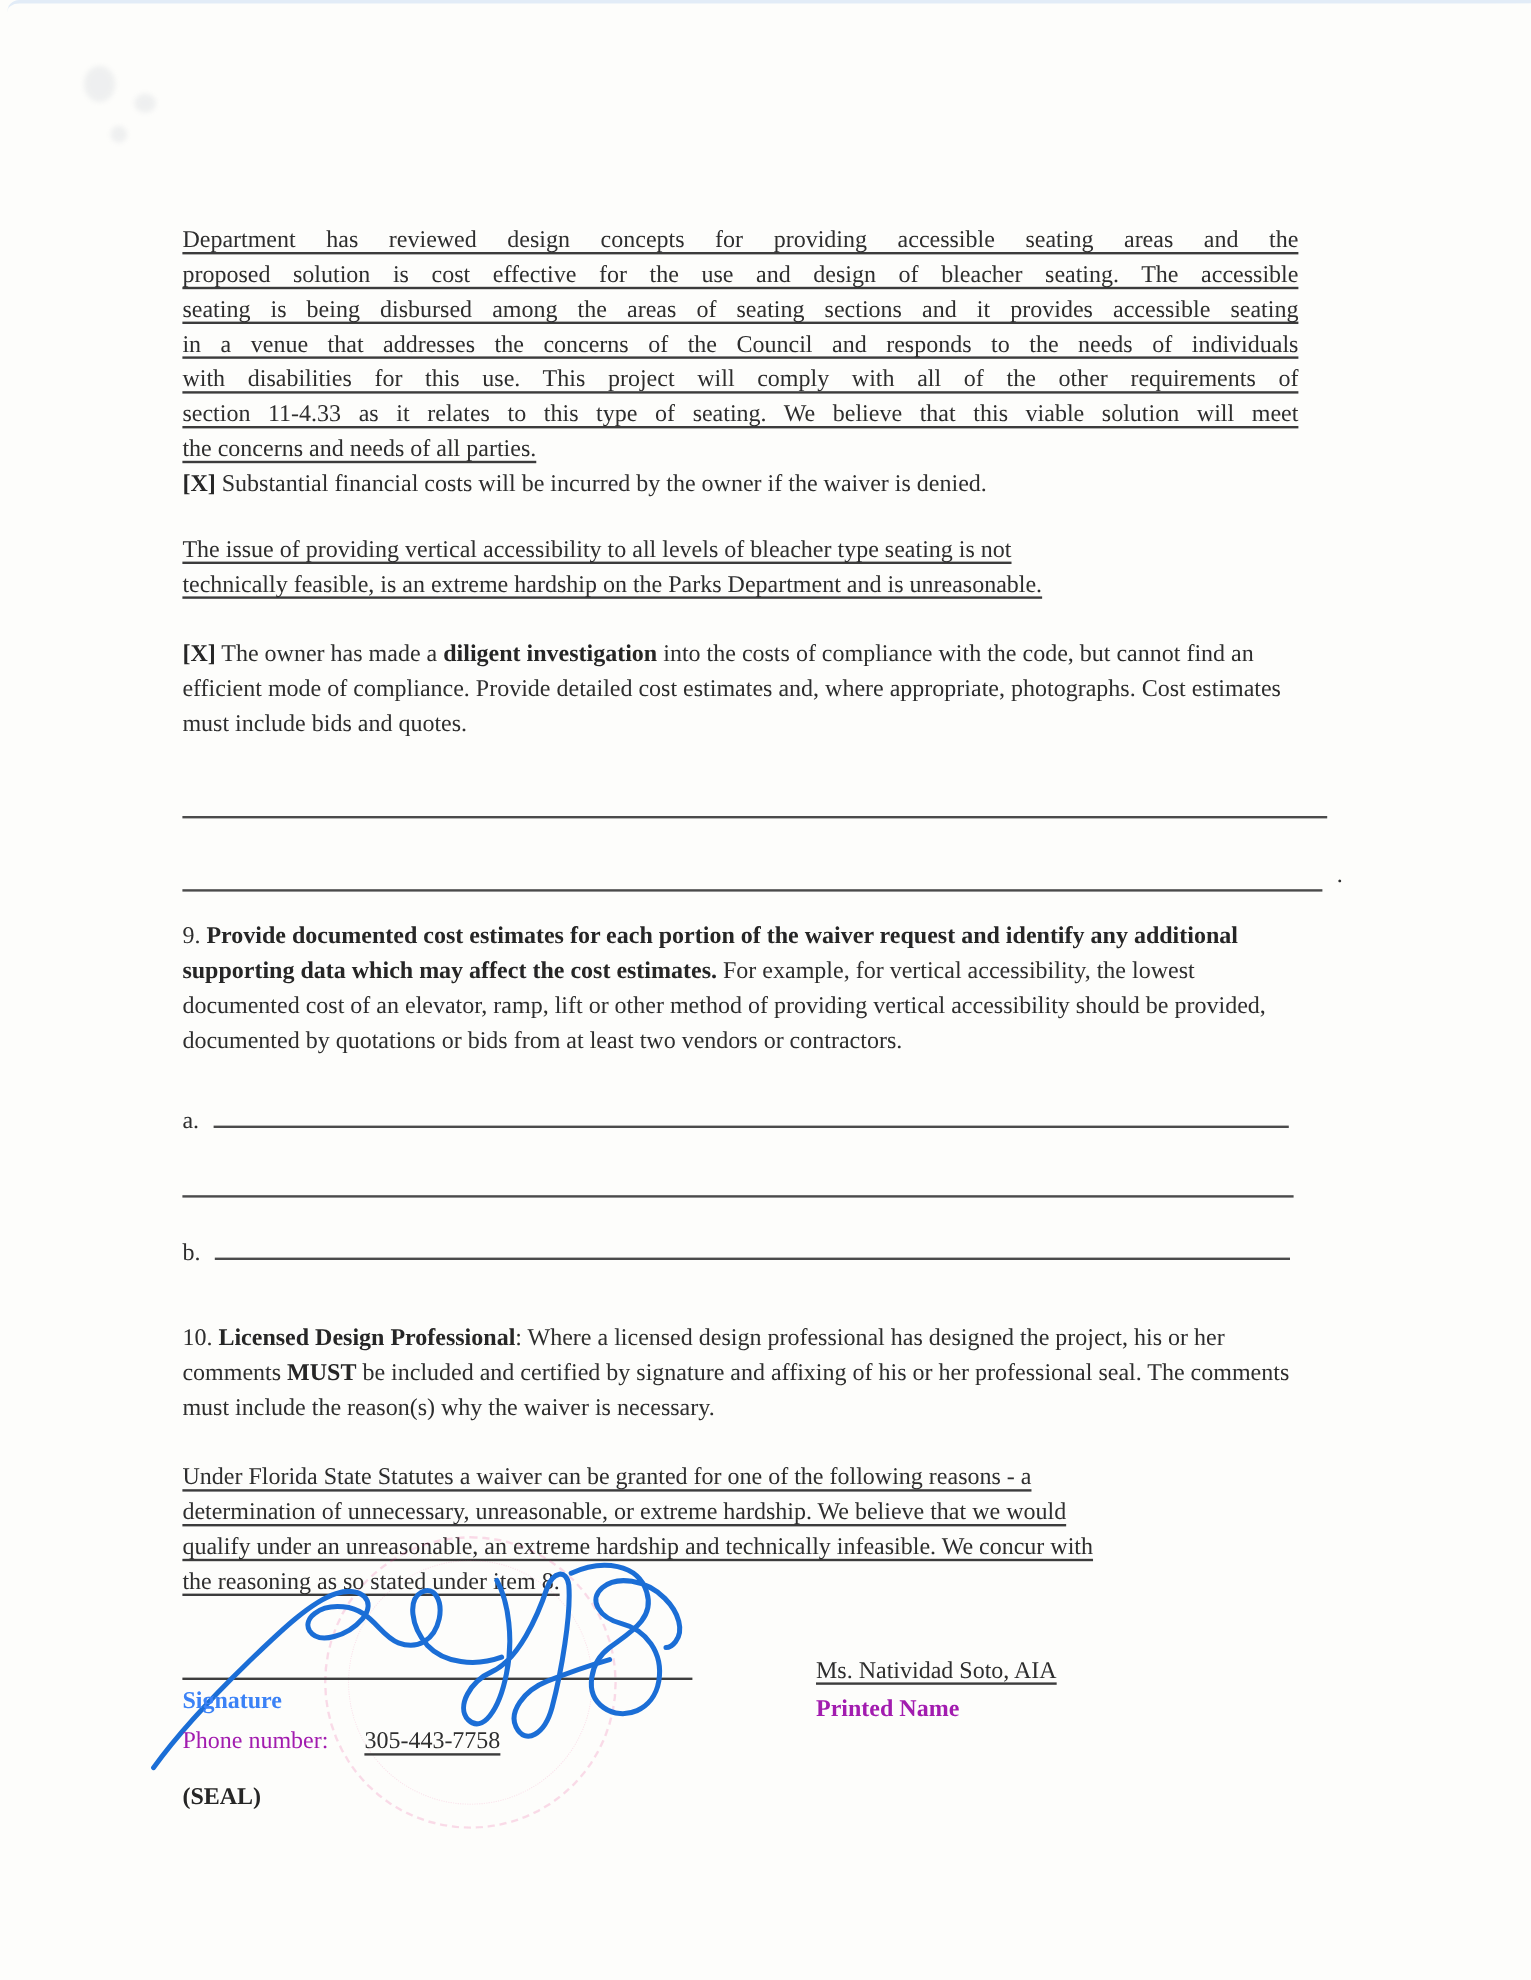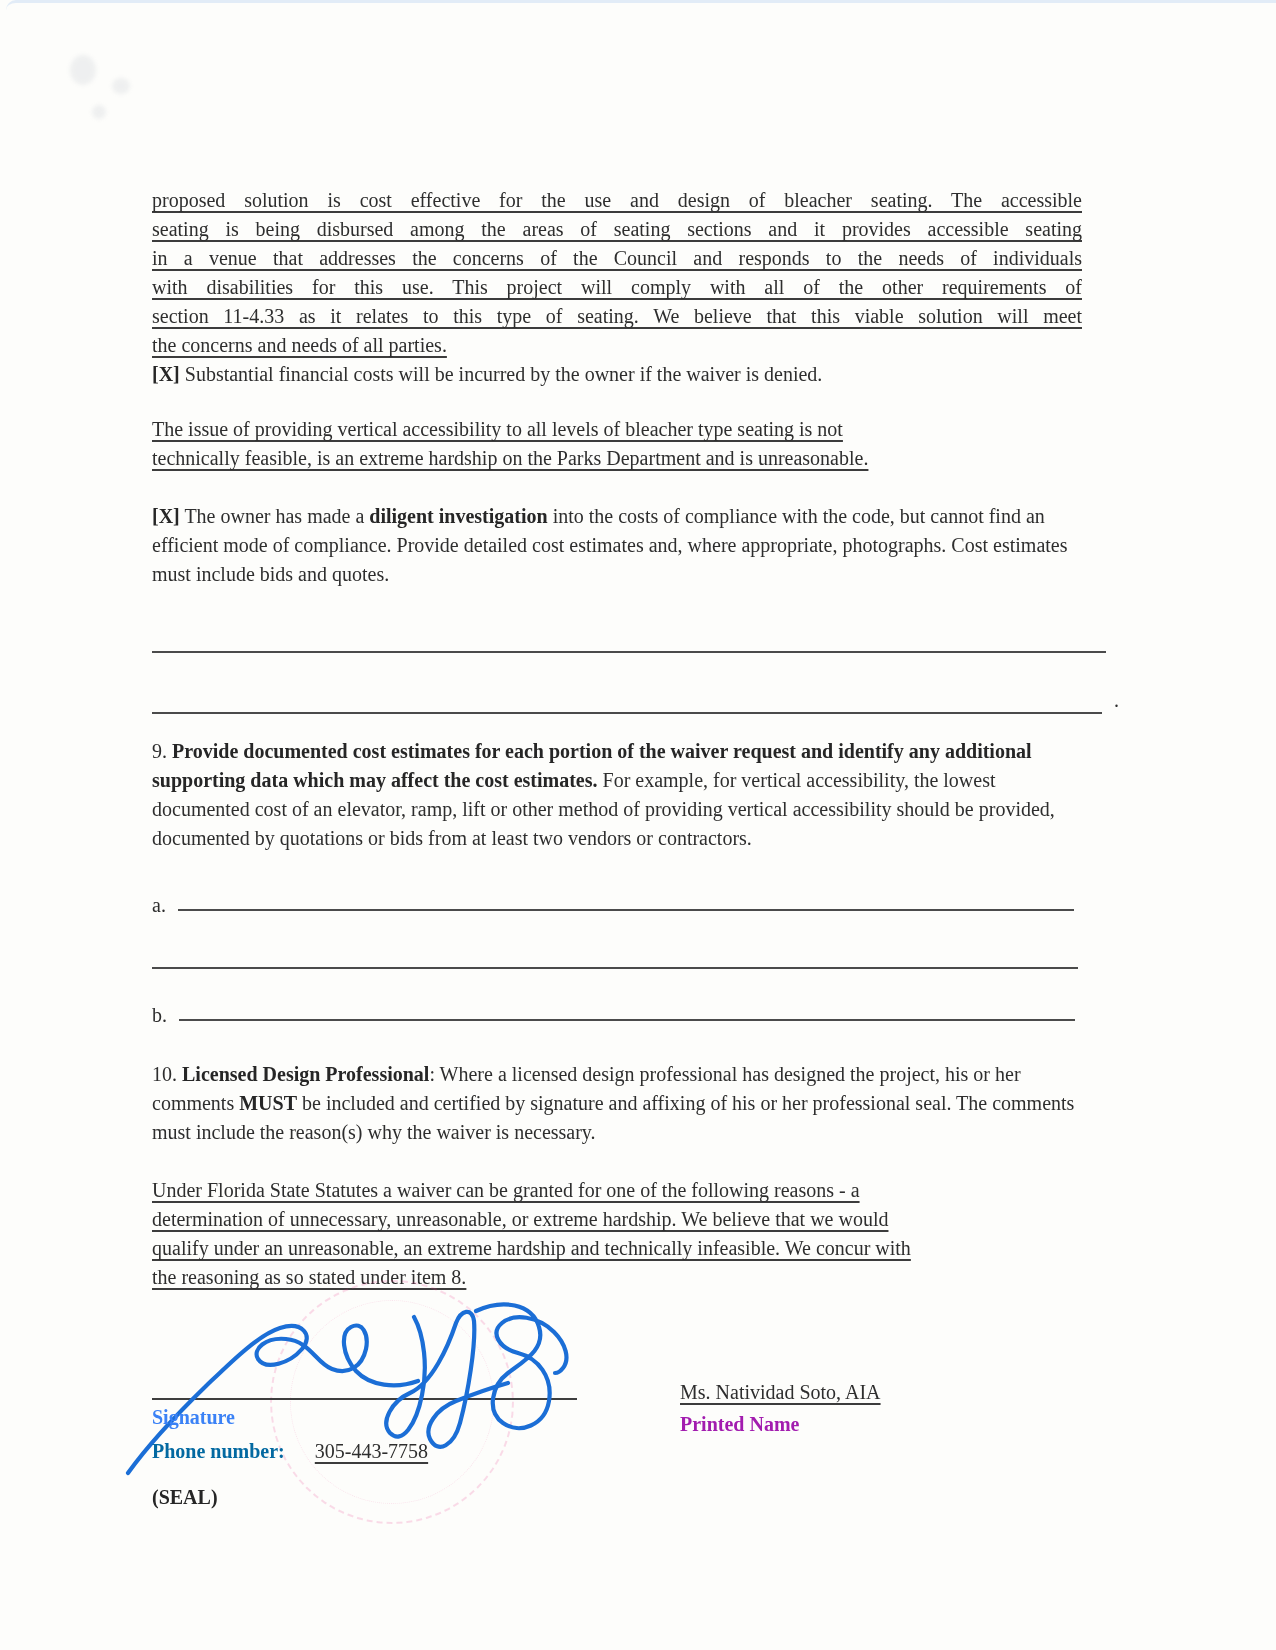--- a/index.html
+++ b/index.html
@@ -61,21 +61,21 @@
   .item9  { margin-top: 23px; }
   .answer-row { display: flex; height: 29px; }
   .row-a { margin-top: 38px; }
   .row-b { margin-top: 32px; }
   .answer-label { flex: 0 0 auto; }
   .answer-line {
     flex: 1 1 auto; max-width: 896px; margin-left: 12px;
     height: 18px; border-bottom: 2px solid #4b4b4b;
   }
   .cont-line { margin-top: 47px; width: 926px; }
-  .item10 { margin-top: 30px; }
+  .item10 { margin-top: 42px; }
   .p-florida { margin-top: 29px; }
 
   
   .seal-impression {
     position: absolute; left: 270px; top: 1280px;
     width: 240px; height: 240px; border-radius: 50%;
     border: 2px dashed rgba(232, 62, 140, 0.22);
     opacity: 0.8; pointer-events: none;
   }
   .seal-impression::after {
@@ -85,21 +85,21 @@
   .signature-svg {
     position: absolute; left: 118px; top: 1285px;
     width: 460px; height: 195px; overflow: visible;
   }
   .sig-line {
     position: absolute; left: 152px; top: 1398px;
     width: 425px; border-bottom: 2px solid #3e3e3e; height: 0;
   }
   .sig-label   { position: absolute; left: 152px; top: 1403px; font-weight: bold; color: #3b82f6; }
   .phone-row   { position: absolute; left: 152px; top: 1437px; }
-  .phone-label { font-weight: bold; color: #0369a1; }
+  .phone-label { font-weight: normal; color: #a21caf; }
   .phone-value {
     text-decoration: underline; text-decoration-thickness: 2px;
     text-underline-offset: 4px; text-decoration-color: #3c3c3c; margin-left: 25px;
   }
   .seal-label  { position: absolute; left: 152px; top: 1483px; font-weight: bold; color: #262626; }
   .printed-name {
     position: absolute; left: 680px; top: 1378px;
     text-decoration: underline; text-decoration-thickness: 2px;
     text-underline-offset: 4px; text-decoration-color: #3c3c3c; text-align: center;
   }
@@ -111,20 +111,21 @@
 <div class="page">
 
   <div class="scan-edge-top"></div>
   <div class="smudge" style="left:70px; top:55px; width:26px; height:30px;"></div>
   <div class="smudge" style="left:112px; top:78px; width:18px; height:16px;"></div>
   <div class="smudge" style="left:92px; top:105px; width:14px; height:14px;"></div>
 
   <div class="content">
 
     <div class="para p-first">
+        <div class="jline">Department has reviewed design concepts for providing accessible seating areas and the</div>
         <div class="jline">proposed solution is cost effective for the use and design of bleacher seating.  The accessible</div>
         <div class="jline">seating is being disbursed among the areas of seating sections and it provides accessible seating</div>
         <div class="jline">in a venue that addresses the concerns of the Council and responds to the needs of individuals</div>
         <div class="jline">with disabilities for this use.  This project will comply with all of the other requirements of</div>
         <div class="jline">section 11-4.33 as it relates to this type of seating.  We believe that this viable solution will meet</div>
         <div class="jline last">the concerns and needs of all parties.</div>
       </div>
 
     <p class="para">
       <span class="bold">[X]</span>

